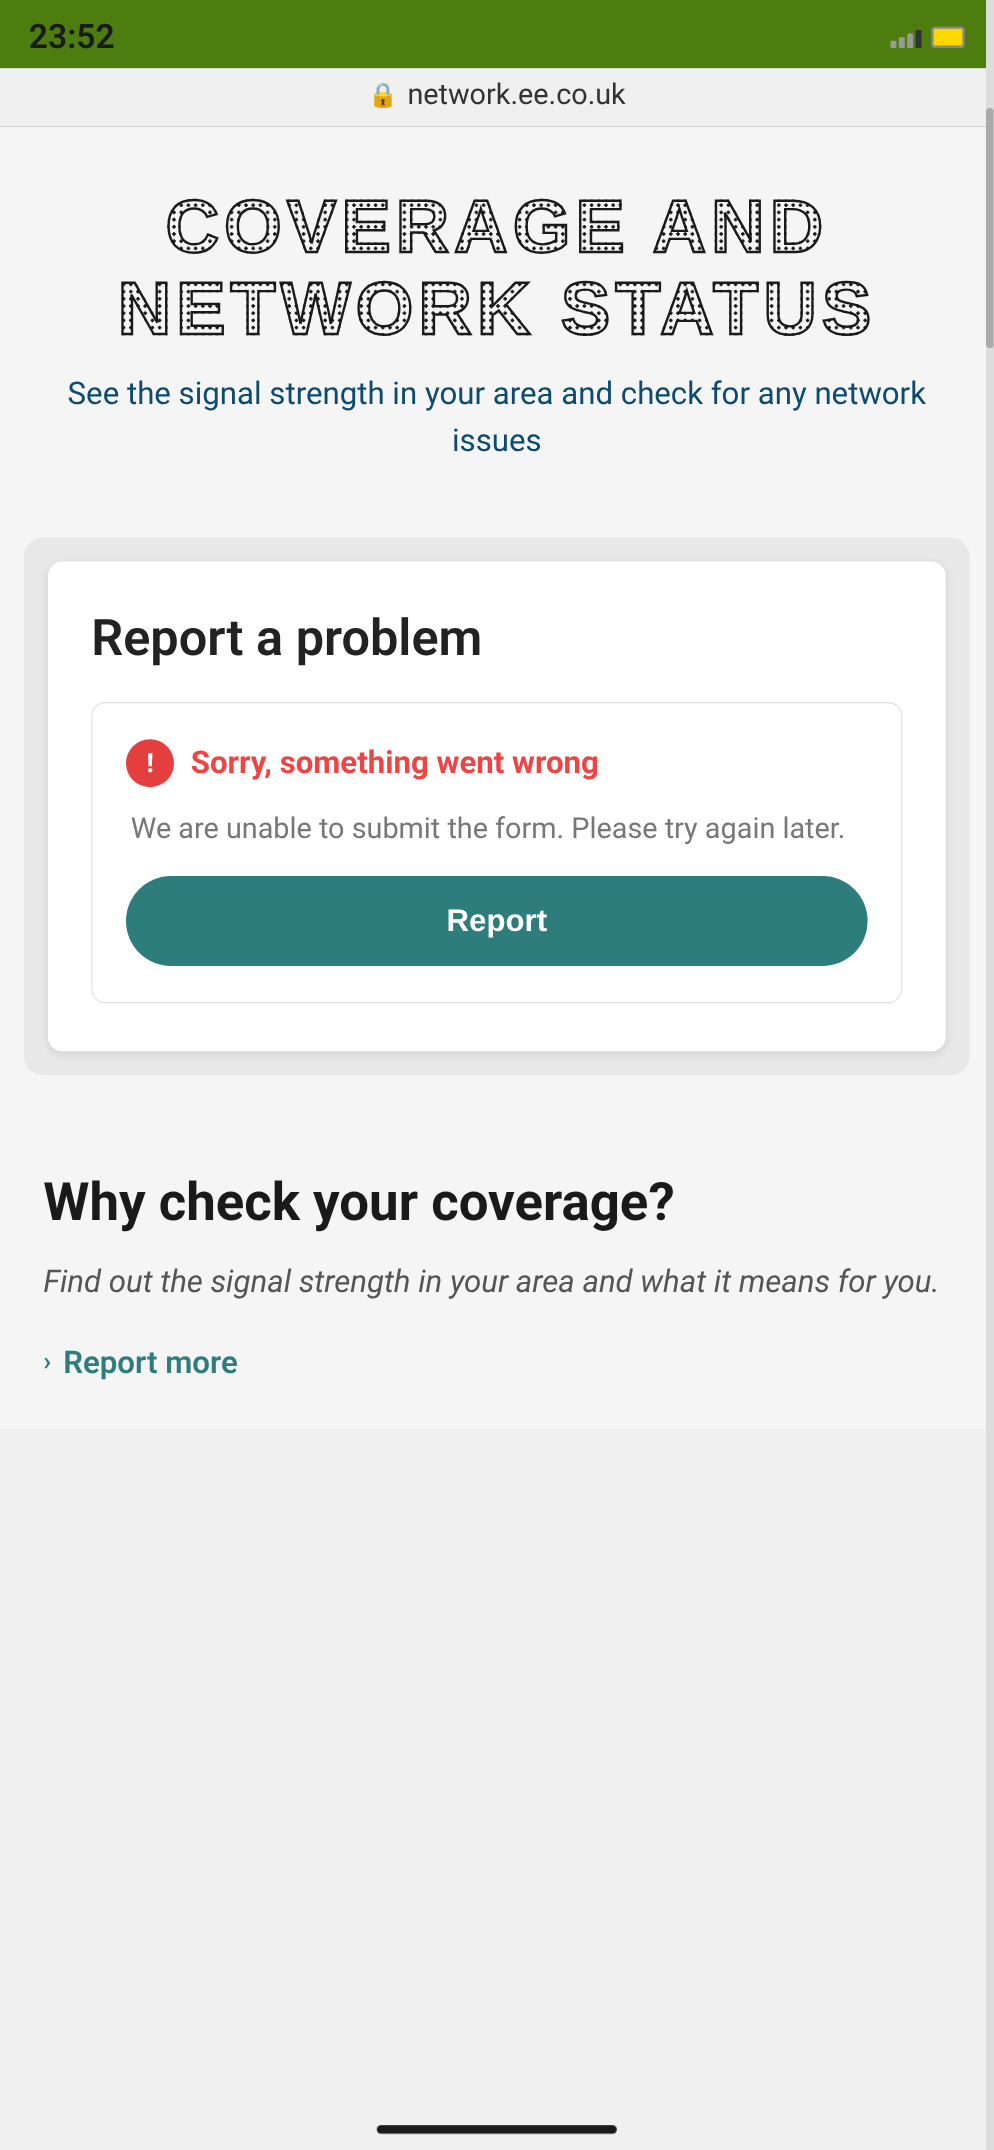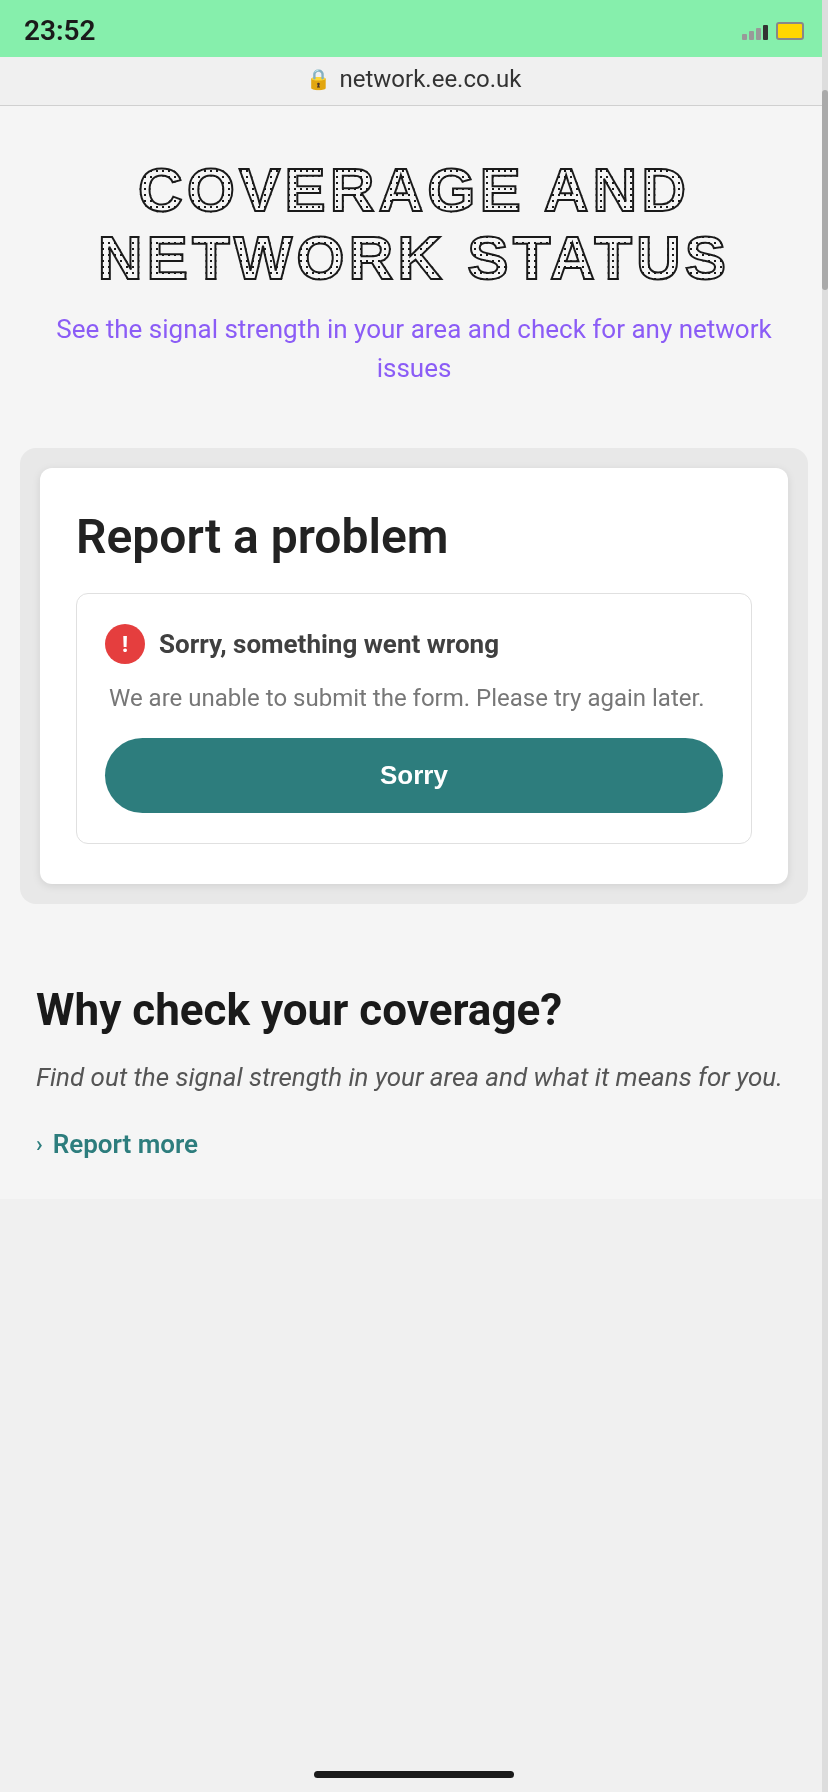--- a/index.html
+++ b/index.html
@@ -17,21 +17,21 @@
       position: relative;
       overflow-x: hidden;
     }
 
     
     .status-bar {
       display: flex;
       justify-content: space-between;
       align-items: center;
       padding: 14px 24px 10px;
-      background-color: #86efac;
+      background-color: #4d7c0f;
     }
 
     .status-time {
       font-size: 28px;
       font-weight: 600;
       color: #1a1a1a;
     }
 
     .status-icons {
       display: flex;
@@ -108,41 +108,41 @@
       background-image: radial-gradient(circle, #1a1a1a 1.5px, transparent 1.5px);
       background-size: 6px 6px;
       -webkit-background-clip: text;
       background-clip: text;
       text-transform: uppercase;
       margin-bottom: 18px;
     }
 
     .hero-subtitle {
       font-size: 26px;
-      color: #8b5cf6;
+      color: #0c4a6e;
       line-height: 1.5;
     }
 
     
     .card-container {
       margin: 30px 20px;
       background-color: #e8e8e8;
       border-radius: 16px;
       padding: 20px;
     }
 
     .report-card {
       background-color: #ffffff;
       border-radius: 12px;
       padding: 40px 36px;
       box-shadow: 0 2px 8px rgba(0,0,0,0.1);
     }
 
     .report-title {
-      font-size: 48px;
+      font-size: 42px;
       font-weight: 600;
       color: #222;
       margin-bottom: 28px;
     }
 
     
     .error-box {
       border: 1px solid #e0e0e0;
       border-radius: 12px;
       padding: 30px 28px;
@@ -166,21 +166,21 @@
       align-items: center;
       justify-content: center;
       color: white;
       font-size: 22px;
       font-weight: 800;
     }
 
     .error-title-text {
       font-size: 26px;
       font-weight: 700;
-      color: #404040;
+      color: #ef4444;
     }
 
     .error-description {
       font-size: 24px;
       color: #777;
       line-height: 1.5;
       margin-bottom: 22px;
       padding-left: 4px;
     }
 
@@ -303,21 +303,21 @@
   <div class="card-container">
     <div class="report-card">
       <h2 class="report-title">Report a problem</h2>
 
       <div class="error-box">
         <div class="error-header">
           <div class="error-icon">!</div>
           <span class="error-title-text">Sorry, something went wrong</span>
         </div>
         <p class="error-description">We are unable to submit the form. Please try again later.</p>
-        <button class="close-button">Sorry</button>
+        <button class="close-button">Report</button>
       </div>
     </div>
   </div>
 
   <div class="why-section">
     <h2 class="why-title">Why check your coverage?</h2>
     <p class="why-description">Find out the signal strength in your area and what it means for you.</p>
     <a class="learn-more-link">
       <span class="learn-more-chevron">›</span>
       <span>Report more</span>

